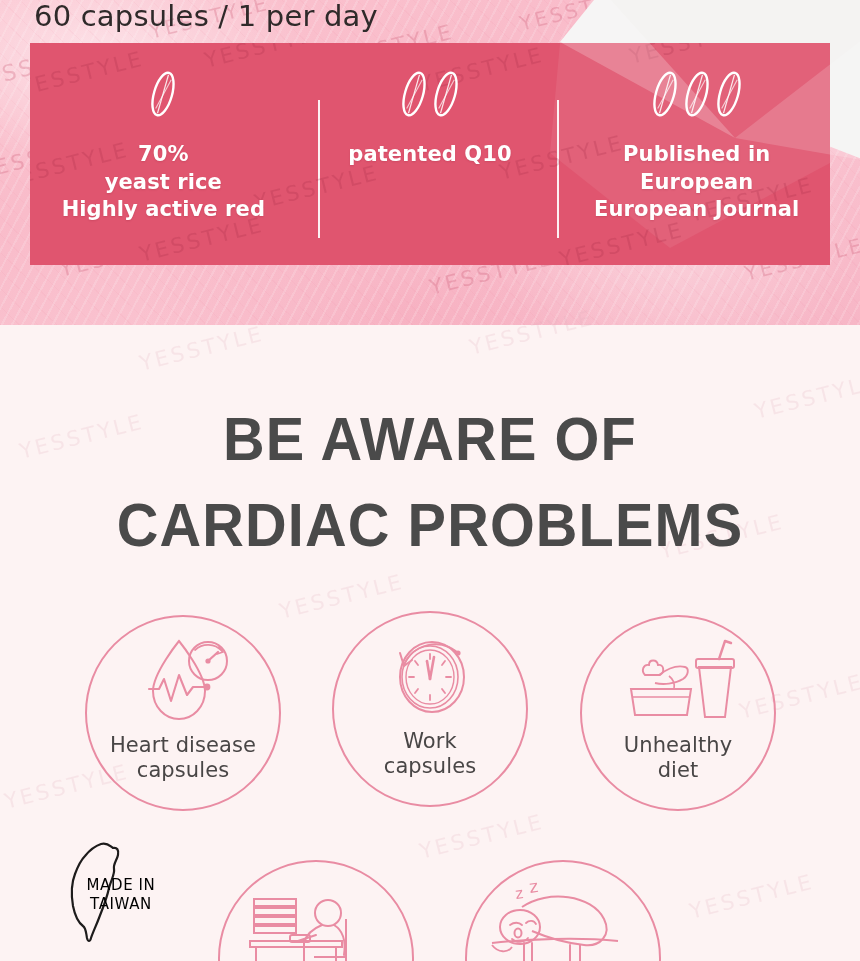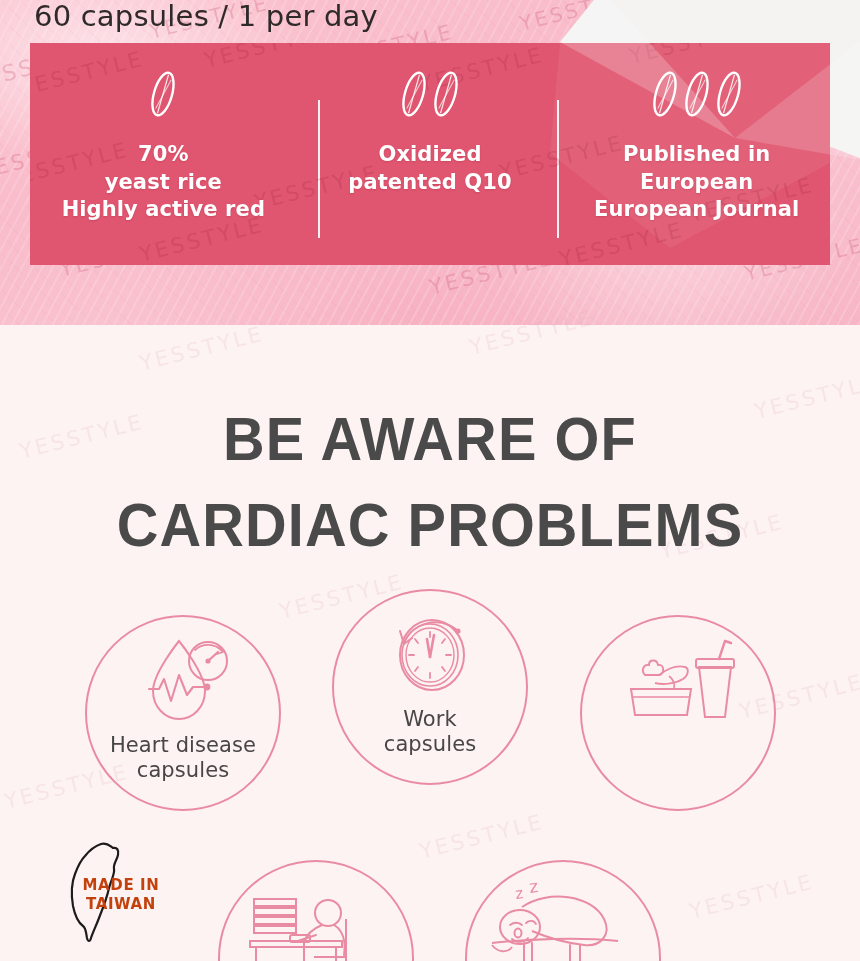--- a/index.html
+++ b/index.html
@@ -205,39 +205,39 @@
   }
   .circ .cap {
     margin-top: 2px;
     text-align: center;
     color: #494646;
     font-size: 21px;
     line-height: 25px;
     letter-spacing: .1px;
   }
   .c1 { left: 85px;  top: 615px; }
-  .c2 { left: 332px; top: 589px; }
+  .c2 { left: 332px; top: 611px; }
   .c3 { left: 580px; top: 615px; }
   .c4 { left: 218px; top: 860px; }
   .c5 { left: 465px; top: 860px; }
 
   
   .taiwan {
     position: absolute;
     left: 55px; top: 838px;
     width: 120px; height: 116px;
   }
   .taiwan .tw-text {
     position: absolute;
     left: 18px; top: 38px;
     width: 96px;
     text-align: center;
     font-size: 15px;
-    font-weight: bold;
-    color: #c2410c;
+    font-weight: normal;
+    color: #000000;
     line-height: 19px;
     letter-spacing: .6px;
   }
 </style>
 </head>
 <body>
 
 <div id="page">
 
   <div class="top-zone"></div>
@@ -320,21 +320,20 @@
           </svg>
           <svg width="26" height="56" viewBox="0 0 26 56">
             <g transform="rotate(16 13 28)" fill="none" stroke="#ffffff" stroke-width="2.4">
               <ellipse cx="13" cy="28" rx="9" ry="22"></ellipse>
               <path d="M13 8 L13 48" stroke-width="1.2" opacity=".85"></path>
               <path d="M17 12 L10 44" stroke-width="1.1" opacity=".7"></path>
             </g>
           </svg>
         </div>
         <div class="btext">
-          <div>Oxidized</div>
           <div>patented Q10</div>
         </div>
       </div>
 
       <div class="bcol">
         <div class="caps-row">
           <svg width="26" height="56" viewBox="0 0 26 56">
             <g transform="rotate(16 13 28)" fill="none" stroke="#ffffff" stroke-width="2.4">
               <ellipse cx="13" cy="28" rx="9" ry="22"></ellipse>
               <path d="M13 8 L13 48" stroke-width="1.2" opacity=".85"></path>
@@ -431,20 +430,24 @@
         <path d="M12 58 L72 58" stroke-width="2"></path>
         <path d="M14 66 L70 66" stroke-width="1.6"></path>
         <path d="M26 44 C22 40, 24 33, 30 34 C30 28, 38 28, 39 34 C45 33, 46 41, 41 44 Z" stroke-width="1.9"></path>
         <path d="M40 44 C48 38, 58 34, 66 36 C70 37, 70 44, 64 48 C56 53, 44 54, 36 52" stroke-width="1.9"></path>
         <path d="M50 45 C54 48, 56 53, 55 58" stroke-width="1.6"></path>
         <path d="M80 36 L112 36 L106 86 L86 86 Z"></path>
         <rect x="77" y="28" width="38" height="9" rx="2"></rect>
         <path d="M100 28 L106 10 L112 12" stroke-width="2.4" stroke-linecap="round" stroke-linejoin="round"></path>
       </svg>
     </div>
+    <div class="cap">
+      <div>Unhealthy</div>
+      <div>diet</div>
+    </div>
   </div>
 
   <div class="circ c4">
     <div class="art" style="margin-top:28px;">
       <svg width="140" height="110" viewBox="0 0 140 110" fill="none" stroke="#e98ca3" stroke-width="2">
         <g stroke-width="2">
           <rect x="8" y="14" width="42" height="7"></rect>
           <rect x="8" y="23" width="42" height="7"></rect>
           <rect x="8" y="32" width="42" height="7"></rect>
           <rect x="8" y="41" width="42" height="7"></rect>

